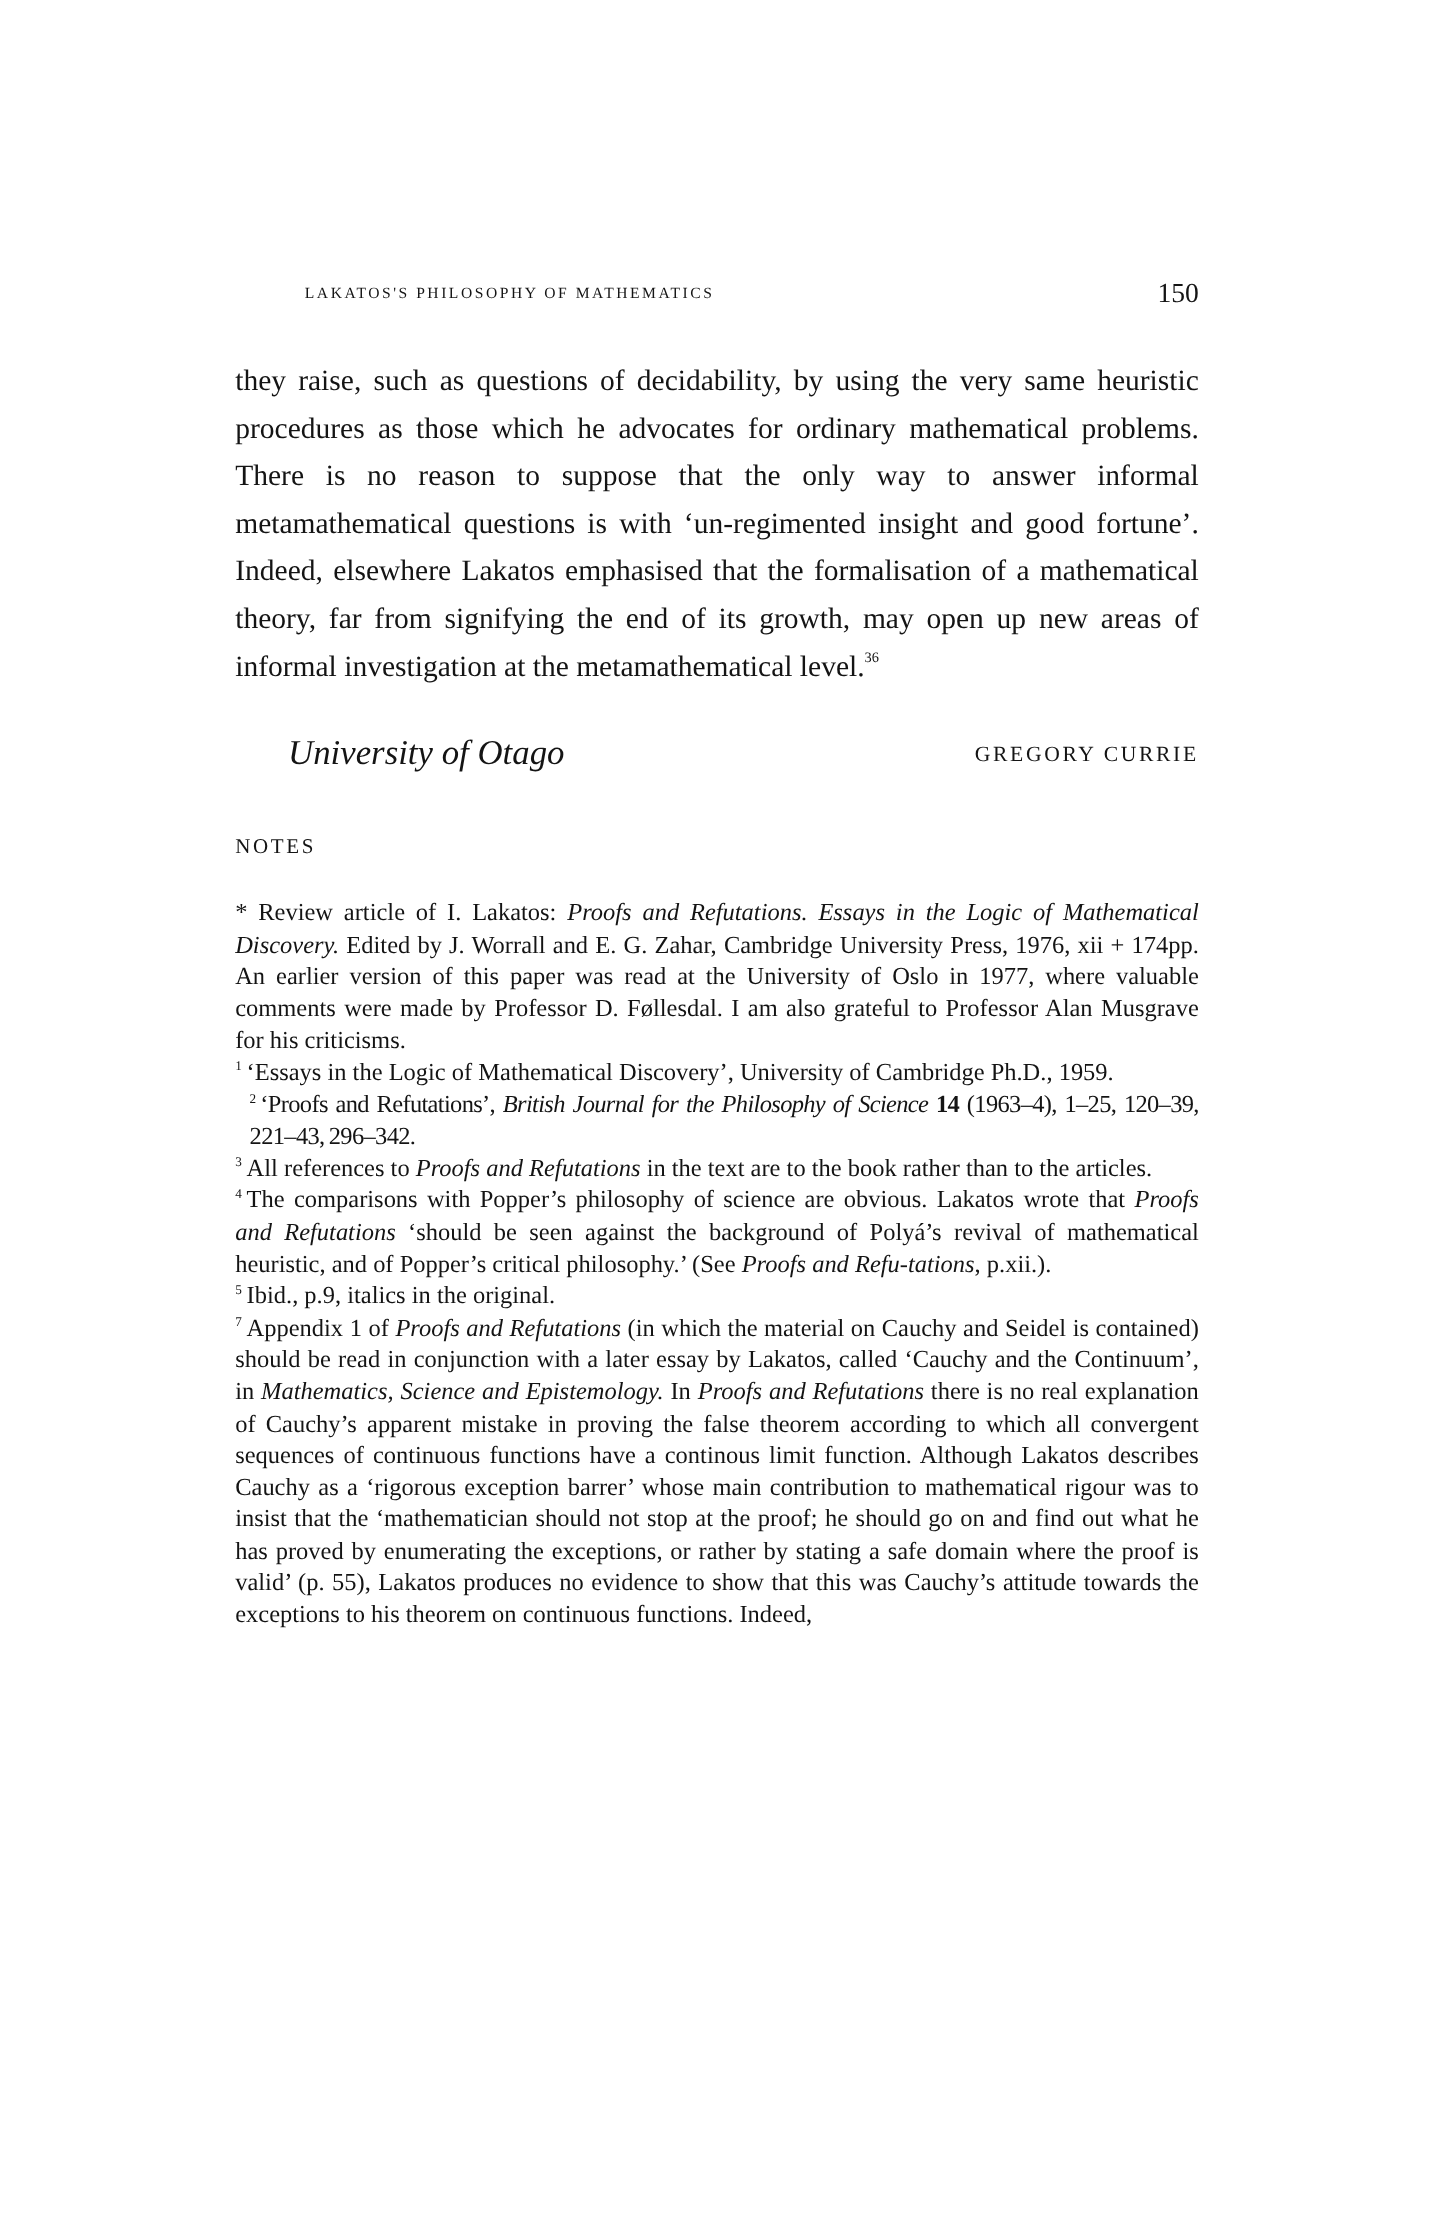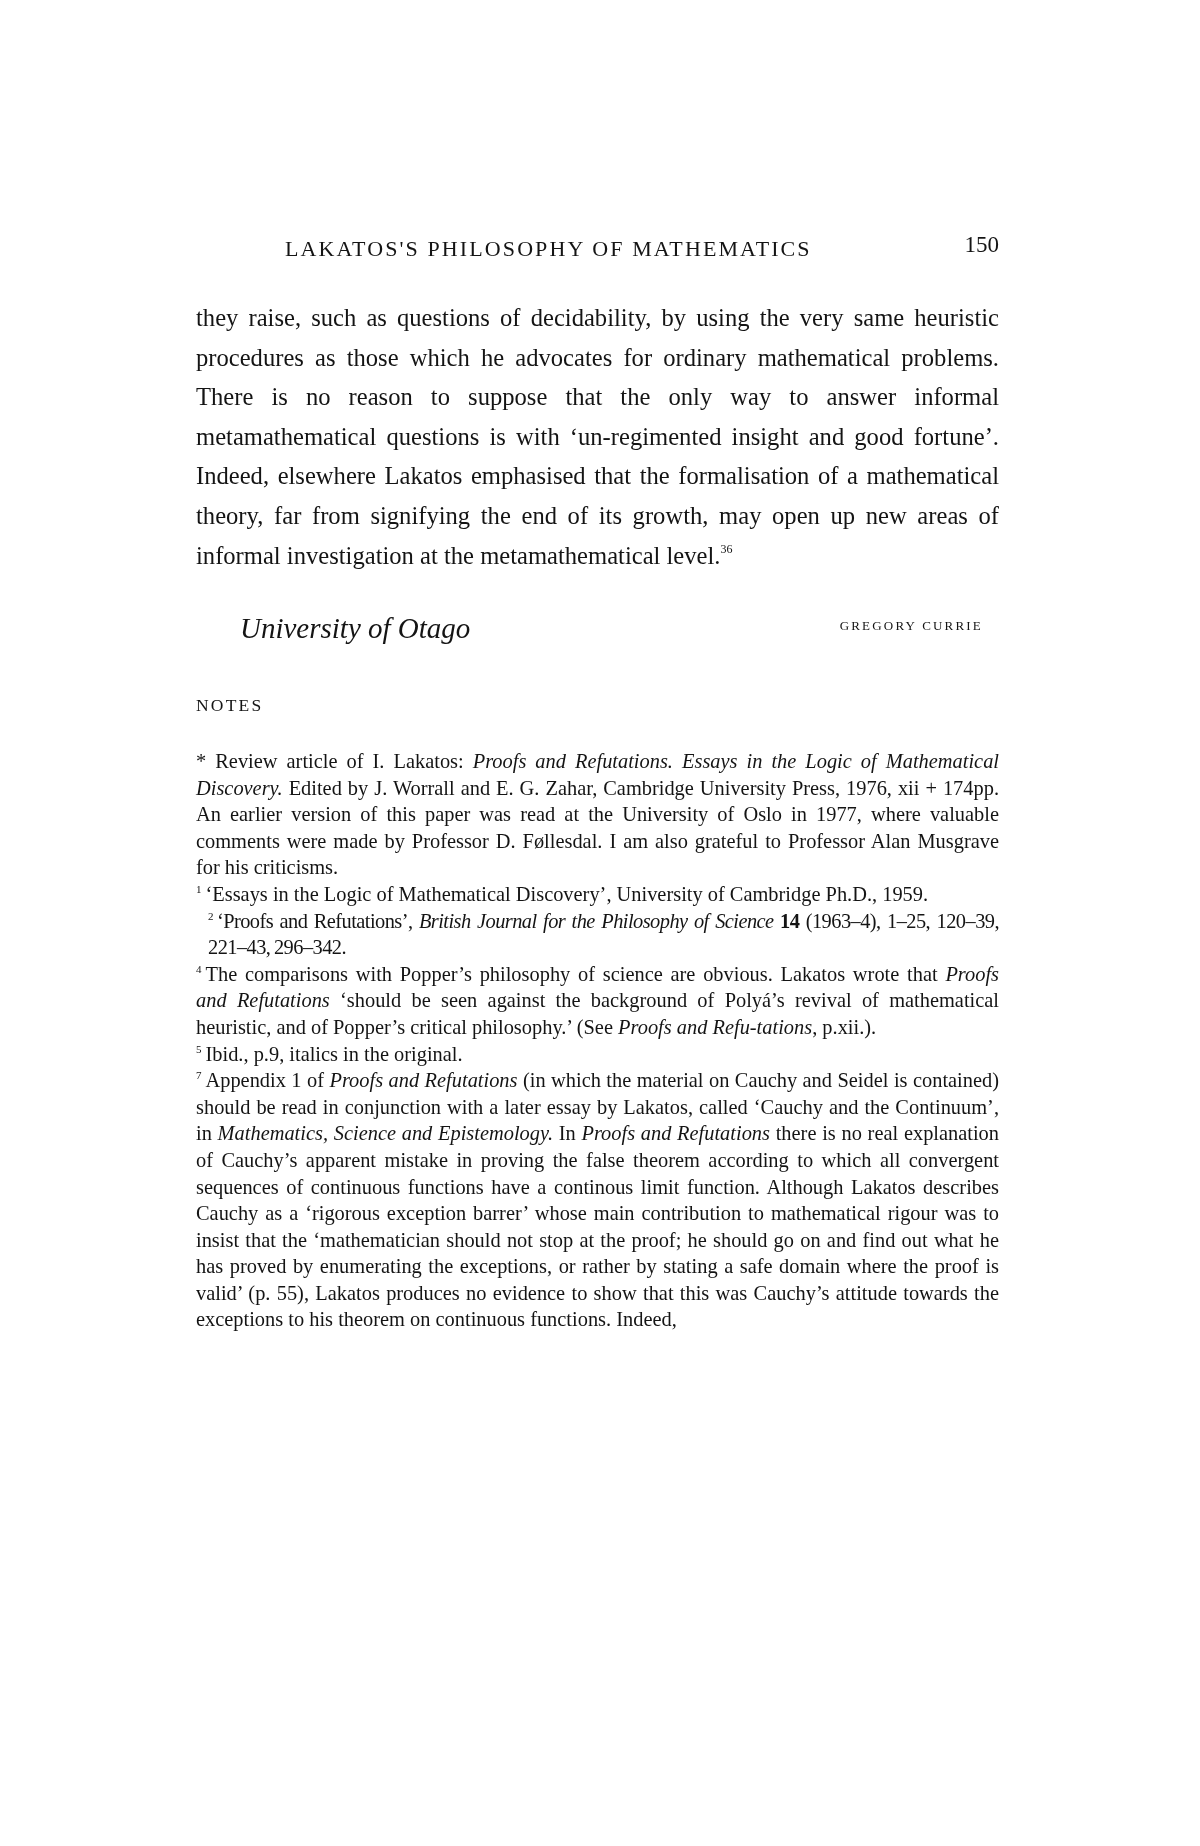--- a/index.html
+++ b/index.html
@@ -25,24 +25,23 @@
     position: absolute;
     top: 236px;
     left: 0;
     width: 803px;
     height: 30px;
   }
   .running-title {
     position: absolute;
     left: 58px;
     top: 0;
-    font-size: 22px;
+    font-size: 13px;
     letter-spacing: 2.1px;
     white-space: nowrap;
-    margin-left: 31px;
   }
   .page-number {
     position: absolute;
     right: 0;
     top: -4px;
     font-size: 23px;
   }
   .body-text {
     position: absolute;
     top: 298px;
@@ -69,23 +68,23 @@
   .affiliation {
     position: absolute;
     left: 0;
     top: 0;
     font-style: italic;
     font-size: 29px;
     margin-left: 44px;
   }
   .author {
     position: absolute;
-    right: 16px;
+    right: 0;
     top: 6px;
-    font-size: 13px;
+    font-size: 18px;
     letter-spacing: 2.2px;
   }
   .notes-heading {
     position: absolute;
     top: 695px;
     left: 0;
     width: 803px;
     text-align: left;
     font-size: 17.5px;
     letter-spacing: 2.2px;
@@ -132,18 +131,19 @@
     <span class="affiliation">University of Otago</span>
     <span class="author">GREGORY CURRIE</span>
   </div>
 
   <div class="notes-heading">NOTES</div>
 
   <div class="notes">
     <p class="note"><span>* </span><span>Review article of I. Lakatos: </span><i>Proofs and Refutations. Essays in the Logic of Mathematical Discovery.</i><span> Edited by J. Worrall and E. G. Zahar, Cambridge University Press, 1976, xii + 174pp. An earlier version of this paper was read at the University of Oslo in 1977, where valuable comments were made by Professor D. Føllesdal. I am also grateful to Professor Alan Musgrave for his criticisms.</span></p>
     <p class="note"><sup>1</sup><span>‘Essays in the Logic of Mathematical Discovery’, University of Cambridge Ph.D., 1959.</span></p>
     <p class="note condensed"><sup>2</sup><span>‘Proofs and Refutations’, </span><i>British Journal for the Philosophy of Science</i><span> </span><b>14</b><span> (1963–4), 1–25, 120–39, 221–43, 296–342.</span></p>
+    <p class="note"><sup>3</sup><span>All references to </span><i>Proofs and Refutations</i><span> in the text are to the book rather than to the articles.</span></p>
     <p class="note"><sup>4</sup><span>The comparisons with Popper’s philosophy of science are obvious. Lakatos wrote that </span><i>Proofs and Refutations</i><span> ‘should be seen against the background of Polyá’s revival of mathematical heuristic, and of Popper’s critical philosophy.’ (See </span><i>Proofs and Refu-tations</i><span>, p.xii.).</span></p>
     <p class="note"><sup>5</sup><span>Ibid., p.9, italics in the original.</span></p>
     <p class="note"><sup>7</sup><span>Appendix 1 of </span><i>Proofs and Refutations</i><span> (in which the material on Cauchy and Seidel is contained) should be read in conjunction with a later essay by Lakatos, called ‘Cauchy and the Continuum’, in </span><i>Mathematics, Science and Epistemology.</i><span> In </span><i>Proofs and Refutations</i><span> there is no real explanation of Cauchy’s apparent mistake in proving the false theorem according to which all convergent sequences of continuous functions have a continous limit function. Although Lakatos describes Cauchy as a ‘rigorous exception barrer’ whose main contribution to mathematical rigour was to insist that the ‘mathematician should not stop at the proof; he should go on and find out what he has proved by enumerating the exceptions, or rather by stating a safe domain where the proof is valid’ (p. 55), Lakatos produces no evidence to show that this was Cauchy’s attitude towards the exceptions to his theorem on continuous functions. Indeed,</span></p>
   </div>
 
 </div>
 
 </body></html>

